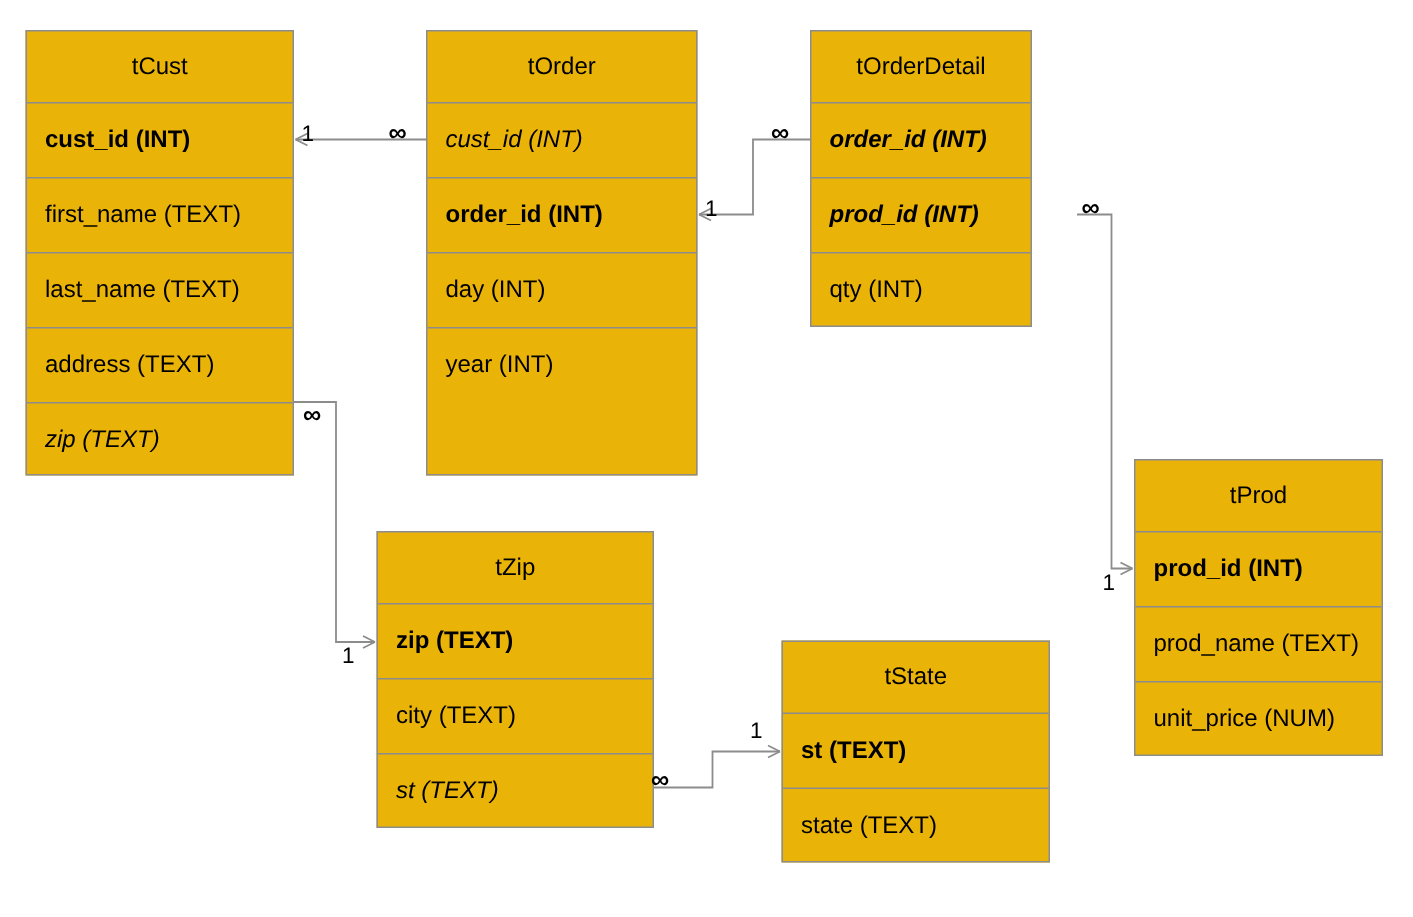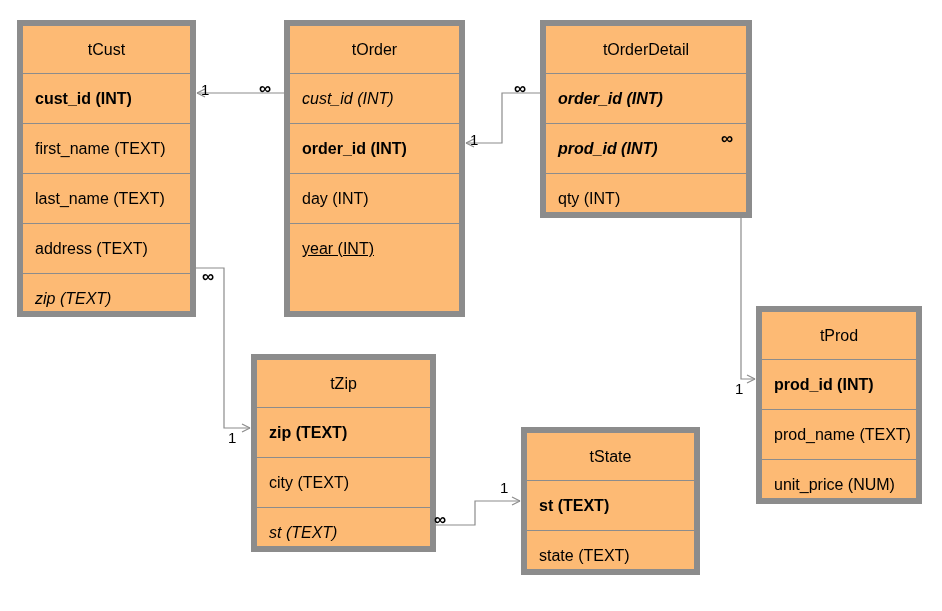--- a/index.html
+++ b/index.html
@@ -22,22 +22,22 @@
     position: absolute;
     left: 0;
     top: 0;
     width: 942px;
     height: 611px;
     pointer-events: none;
   }
   .entity {
     position: absolute;
     box-sizing: border-box;
-    border: 6px solid #ef4444;
-    background: #fdba74;
+    border: 1px solid #ef4444;
+    background: #eab308;
     z-index: 2;
   }
   .entity-title {
     box-sizing: border-box;
     height: 48px;
     line-height: 47px;
     text-align: center;
     font-size: 16px;
     color: #000000;
     border-bottom: 1px solid #8c8c8c;
@@ -110,23 +110,23 @@
       <div class="attr-row" style="border-bottom-color: rgb(140, 140, 140);">first_name (TEXT)</div>
       <div class="attr-row" style="border-bottom-color: rgb(140, 140, 140);">last_name (TEXT)</div>
       <div class="attr-row" style="border-bottom-color: rgb(140, 140, 140);">address (TEXT)</div>
       <div class="attr-row fk" style="border-bottom-color: rgb(140, 140, 140);">zip (TEXT)</div>
     </div>
     <div class="entity" style="left: 284px; top: 20px; width: 181px; height: 297px; border-color: rgb(140, 140, 140);">
       <div class="entity-title" style="border-bottom-color: rgb(140, 140, 140);">tOrder</div>
       <div class="attr-row fk" style="border-bottom-color: rgb(140, 140, 140);">cust_id (INT)</div>
       <div class="attr-row pk" style="border-bottom-color: rgb(140, 140, 140);">order_id (INT)</div>
       <div class="attr-row" style="border-bottom-color: rgb(140, 140, 140);">day (INT)</div>
-      <div class="attr-row" style="border-bottom-color: rgb(140, 140, 140); text-decoration: underline;">year (INT)</div>
+      <div class="attr-row" style="border-bottom-color: rgb(140, 140, 140);">year (INT)</div>
     </div>
-    <div class="entity" style="left: 540px; top: 20px; width: 212px; height: 198px; border-color: rgb(140, 140, 140);">
+    <div class="entity" style="left: 540px; top: 20px; width: 148px; height: 198px; border-color: rgb(140, 140, 140);">
       <div class="entity-title" style="border-bottom-color: rgb(140, 140, 140);">tOrderDetail</div>
       <div class="attr-row pk fk" style="border-bottom-color: rgb(140, 140, 140);">order_id (INT)</div>
       <div class="attr-row pk fk" style="border-bottom-color: rgb(140, 140, 140);">prod_id (INT)</div>
       <div class="attr-row" style="border-bottom-color: rgb(140, 140, 140);">qty (INT)</div>
     </div>
     <div class="entity" style="left: 756px; top: 306px; width: 166px; height: 198px; border-color: rgb(140, 140, 140);">
       <div class="entity-title" style="border-bottom-color: rgb(140, 140, 140);">tProd</div>
       <div class="attr-row pk" style="border-bottom-color: rgb(140, 140, 140);">prod_id (INT)</div>
       <div class="attr-row" style="border-bottom-color: rgb(140, 140, 140);">prod_name (TEXT)</div>
       <div class="attr-row" style="border-bottom-color: rgb(140, 140, 140);">unit_price (NUM)</div>

